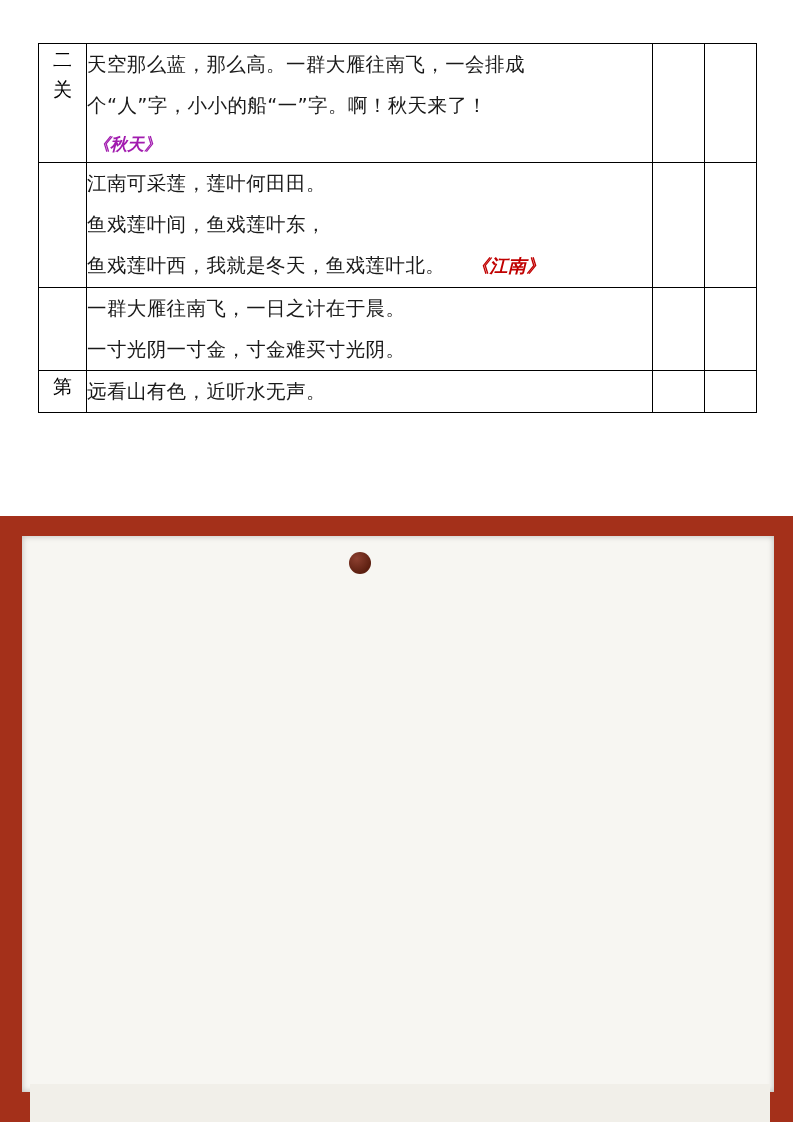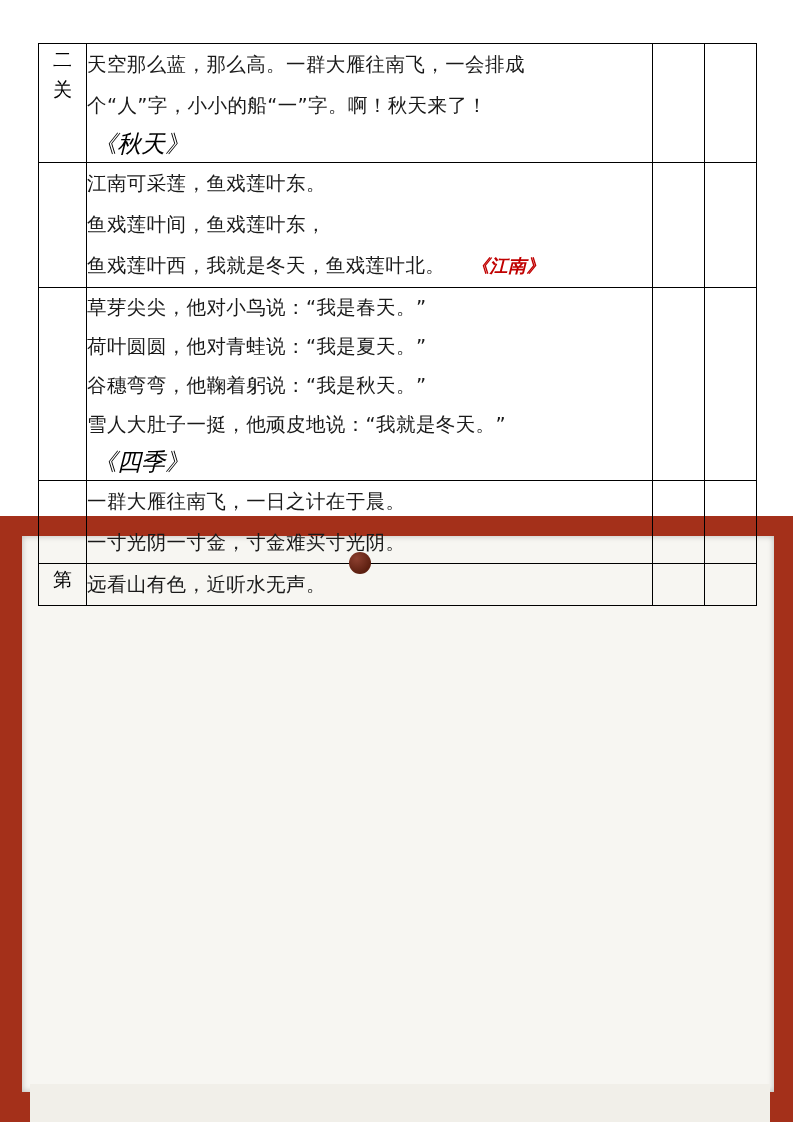--- a/index.html
+++ b/index.html
@@ -108,24 +108,24 @@
 
   .line {
     font-size: 19.5px;
     line-height: 41px;
     color: #1a1a1a;
     font-family: "DejaVu Sans", sans-serif;
     white-space: nowrap;
     letter-spacing: 0.4px;
   }
   .title-line {
-    font-size: 24px;
+    font-size: 17px;
     line-height: 36px;
-    color: #000000;
-    font-weight: normal;
+    color: #a21caf;
+    font-weight: bold;
     font-style: italic;
     font-family: "DejaVu Serif", serif;
     padding-left: 6px;
   }
   .title-inline {
     color: #c00000;
     font-weight: bold;
     font-style: italic;
     font-family: Liberation Sans, sans-serif;
     font-size: 18px;
@@ -165,44 +165,30 @@
           <td class="col-blank-a"></td>
           <td class="col-blank-b"></td>
         </tr>
 
 
         <tr>
           <td class="col-label">
             <span class="label-txt"></span>
           </td>
           <td class="col-text">
-            <div class="line">江南可采莲，鱼戏莲叶东。</div>
+            <div class="line">江南可采莲，莲叶何田田。</div>
             <div class="line">鱼戏莲叶间，鱼戏莲叶东，</div>
             <div class="line">
               <span>鱼戏莲叶西，我就是冬天，鱼戏莲叶北。</span><span class="title-inline">《江南》</span>
             </div>
           </td>
           <td class="col-blank-a"></td>
           <td class="col-blank-b"></td>
         </tr>
 
-        <tr class="row-tight">
-          <td class="col-label">
-            <span class="label-txt"></span>
-          </td>
-          <td class="col-text">
-            <div class="line">草芽尖尖，他对小鸟说：“我是春天。”</div>
-            <div class="line">荷叶圆圆，他对青蛙说：“我是夏天。”</div>
-            <div class="line">谷穗弯弯，他鞠着躬说：“我是秋天。”</div>
-            <div class="line">雪人大肚子一挺，他顽皮地说：“我就是冬天。”</div>
-            <div class="title-line">《四季》</div>
-          </td>
-          <td class="col-blank-a"></td>
-          <td class="col-blank-b"></td>
-        </tr>
 
         <tr>
           <td class="col-label">
             <span class="label-txt"></span>
           </td>
           <td class="col-text">
             <div class="line">一群大雁往南飞，一日之计在于晨。</div>
             <div class="line">一寸光阴一寸金，寸金难买寸光阴。</div>
           </td>
           <td class="col-blank-a"></td>

